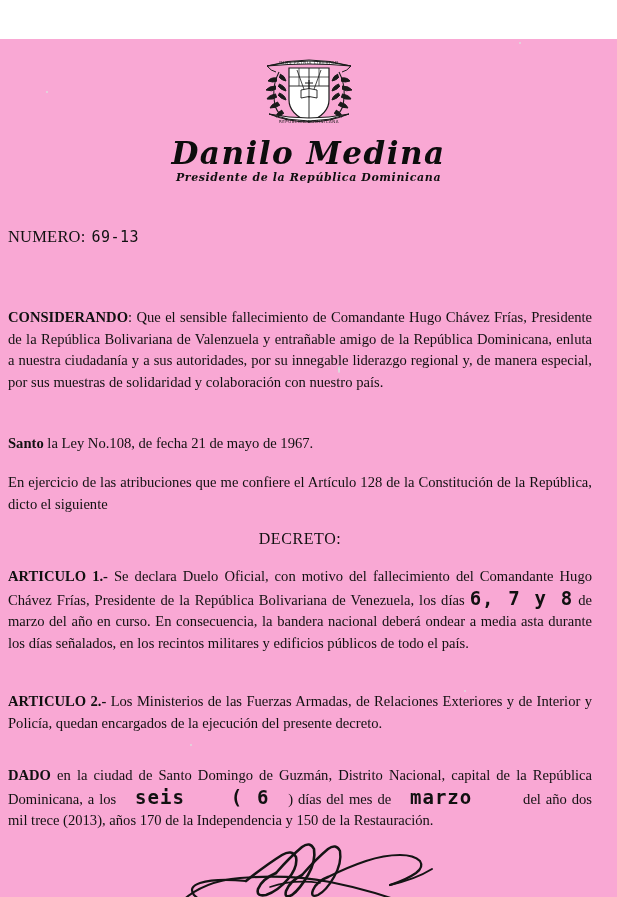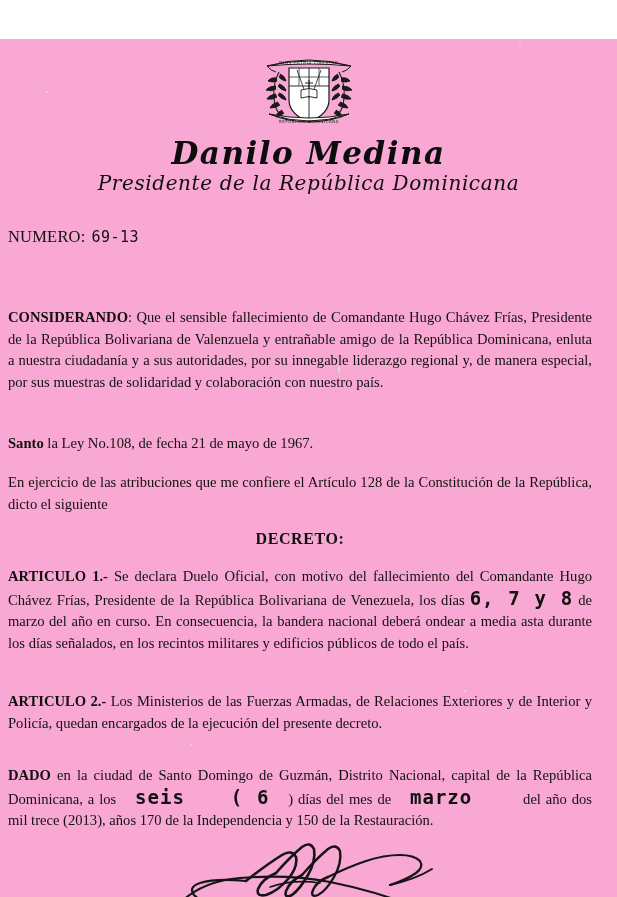--- a/index.html
+++ b/index.html
@@ -41,22 +41,22 @@
     font-weight: 700;
     font-size: 31px;
     letter-spacing: 1.5px;
     line-height: 1.05;
     margin-top: 2px;
     color: #0d0d0d;
   }
   .script-title {
     font-family: "DejaVu Serif", serif;
     font-style: italic;
-    font-weight: 400;
-    font-size: 20px;
+    font-weight: 700;
+    font-size: 11px;
     letter-spacing: 0.6px;
     line-height: 1.1;
     margin-top: 2px;
     color: #101010;
   }
 
   
   .numero-line {
     position: absolute;
     top: 188px;
@@ -82,21 +82,21 @@
     font-size: 14.6px;
     line-height: 21.5px;
     margin: 0;
   }
   .lead { font-weight: 700; }
 
   .p-considerando { top: 268px; position: absolute; left: 8px; width: 584px; }
   .p-vista        { top: 394px; position: absolute; left: 8px; width: 584px; }
   .p-ejercicio    { top: 433px; position: absolute; left: 8px; width: 584px; }
   .decreto-head   { top: 491px; position: absolute; left: 8px; width: 584px;
-                    text-align: center; font-weight: 700; font-size: 16px;
+                    text-align: center; font-weight: 400; font-size: 16px;
                     letter-spacing: 0.6px; }
   .p-art1         { top: 527px; position: absolute; left: 8px; width: 584px; }
   .p-art2         { top: 652px; position: absolute; left: 8px; width: 584px; }
   .p-dado         { top: 726px; position: absolute; left: 8px; width: 584px; }
 
   .typed {
     font-family: "DejaVu Sans Mono", monospace;
     font-size: 19px;
     letter-spacing: 1px;
     font-weight: bold;

